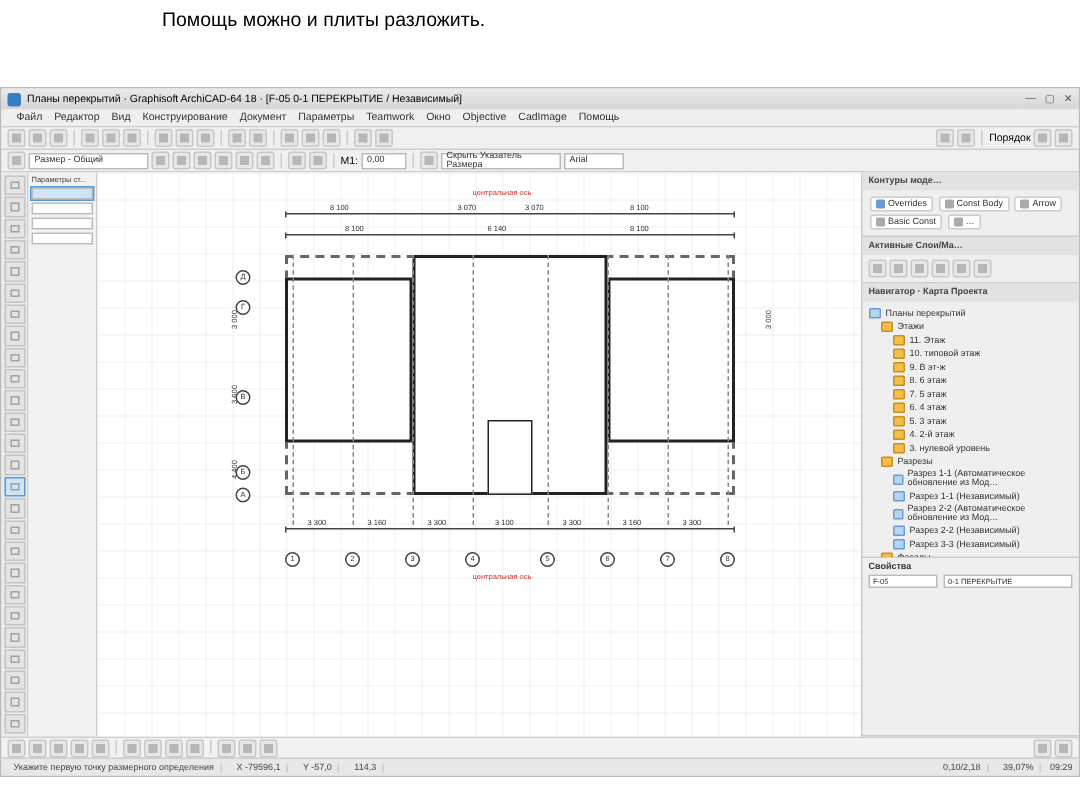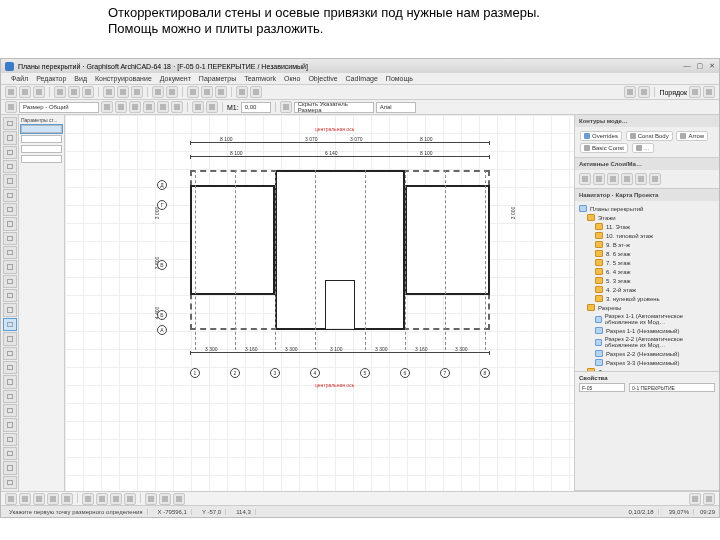--- a/index.html
+++ b/index.html
@@ -73,21 +73,20 @@
 
   .statusbar { height: 12px; background: #e8e8e8; border-top: 1px solid #ccc; display: flex; align-items: center; gap: 6px; padding: 0 4px; font-size: 6px; color: #444; }
   .statusbar .seg { padding: 0 4px; border-right: 1px solid #ccc; }
 
   .quicktools { height: 14px; background: #f2f2f2; border-top: 1px solid #ccc; display: flex; gap: 2px; padding: 1px 4px; }
 </style>
 </head>
 <body>
 
 <div class="caption">
-  <div>Откорректировали стены и осевые привязки под нужные нам размеры.</div>
   <div>Помощь можно и плиты разложить.</div>
 </div>
 
 <div class="app">
 
   <div class="titlebar">
     <div class="icon"></div>
     <span>Планы перекрытий · Graphisoft ArchiCAD-64 18 · [F-05 0-1 ПЕРЕКРЫТИЕ / Независимый]</span>
     <div class="winbtns">
       <span>—</span>

